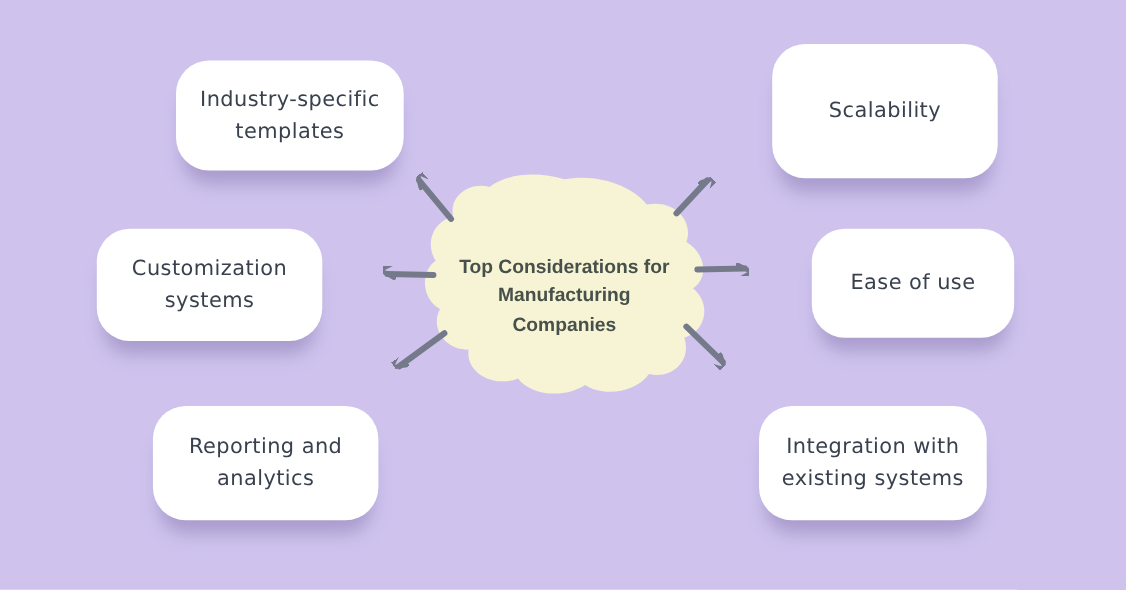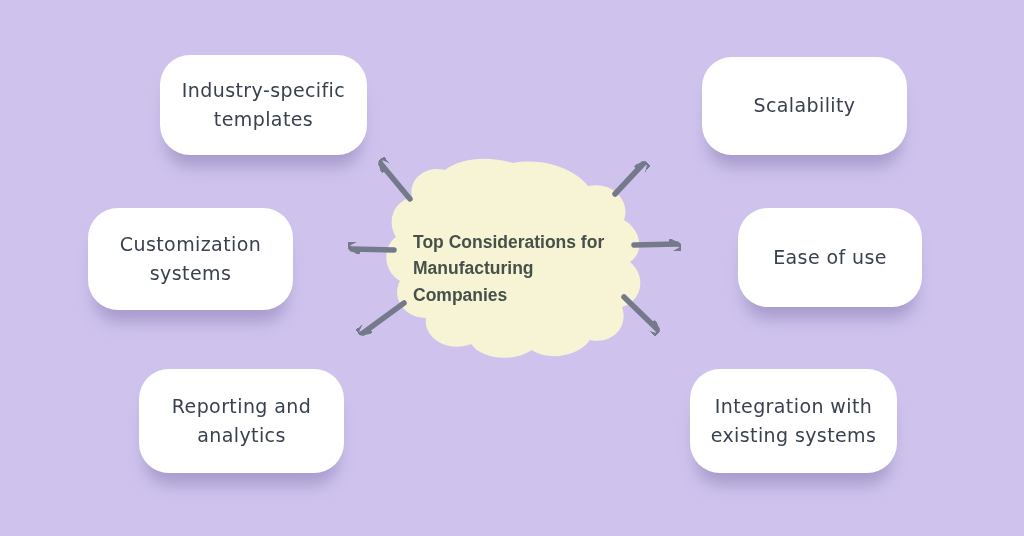--- a/index.html
+++ b/index.html
@@ -24,21 +24,21 @@
     position: absolute;
     left: 0; top: 0;
     width: 1024px; height: 536px;
     pointer-events: none;
   }
   .center-label {
     position: absolute;
     left: 413px;
     top: 229px;
     width: 200px;
-    text-align: left;
+    text-align: center;
     font-family: "Liberation Sans", sans-serif;
     font-weight: bold;
     font-size: 17.5px;
     line-height: 1.5;
     color: #47504a;
   }
   .node {
     position: absolute;
     background: #ffffff;
     border-radius: 30px;
@@ -49,21 +49,21 @@
     box-shadow: 0 18px 16px -6px rgba(97, 82, 143, 0.35);
   }
   .node-label {
     font-family: "DejaVu Sans", sans-serif;
     font-size: 19px;
     line-height: 1.55;
     letter-spacing: 0.4px;
     color: #39414e;
   }
   .node-industry      { left: 160px; top:  55px; width: 207px; height: 100px; }
-  .node-scalability   { left: 702px; top:  57px; width: 205px; height:  98px; }
+  .node-scalability   { left: 702px; top:  40px; width: 205px; height:  122px; }
   .node-customization { left:  88px; top: 208px; width: 205px; height: 102px; }
   .node-ease          { left: 738px; top: 208px; width: 184px; height:  99px; }
   .node-reporting     { left: 139px; top: 369px; width: 205px; height: 104px; }
   .node-integration   { left: 690px; top: 369px; width: 207px; height: 104px; }
   .node-industry      .node-label { max-width: 185px; }
   .node-scalability   .node-label { max-width: 180px; }
   .node-customization .node-label { max-width: 155px; }
   .node-ease          .node-label { max-width: 180px; }
   .node-reporting     .node-label { max-width: 155px; text-align: center; }
   .node-integration   .node-label { max-width: 175px; }

